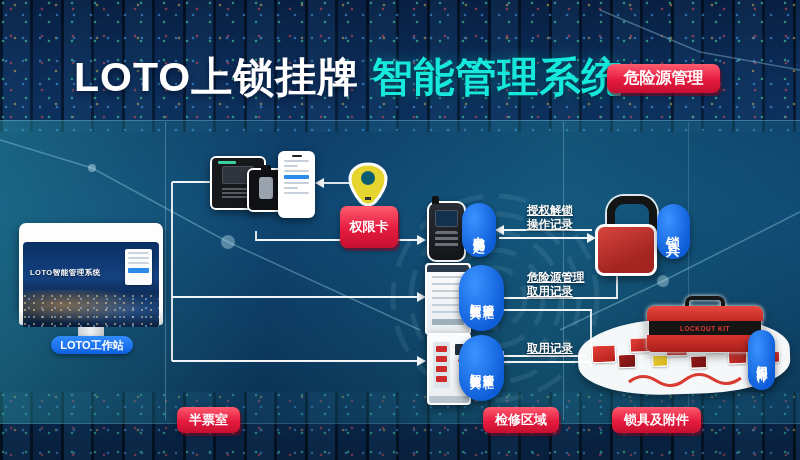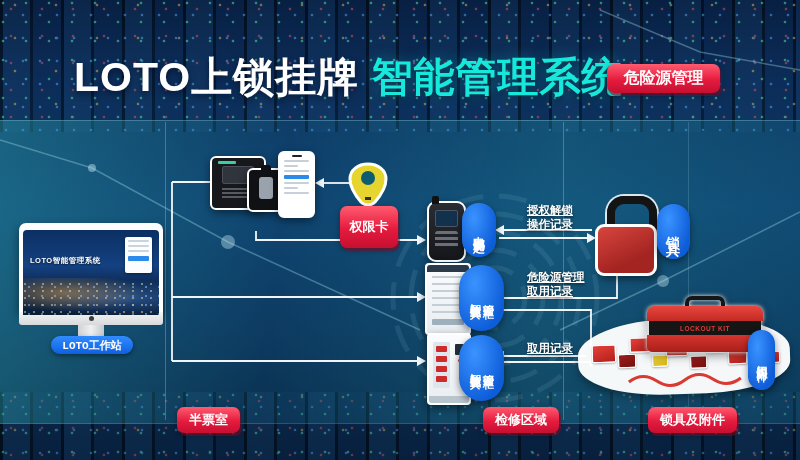--- a/index.html
+++ b/index.html
@@ -40,39 +40,39 @@
   .red-badge{
     position:absolute;display:flex;align-items:center;justify-content:center;
     color:#fff;font-weight:bold;white-space:nowrap;
     background:linear-gradient(180deg,#ff5b6f,#e51b3e 55%,#c60f30);
     border-radius:7px;box-shadow:2px 3px 0 rgba(140,5,35,.5),0 2px 6px rgba(0,0,0,.35);
   }
   .blue-badge{
     position:absolute;display:flex;align-items:center;justify-content:center;
     color:#fff;font-weight:bold;white-space:nowrap;
     background:linear-gradient(180deg,#2f8cff,#0f60df);
-    border-radius:14px;box-shadow:0 2px 5px rgba(0,0,0,.4);font-family:Liberation Mono, monospace;
+    border-radius:14px;box-shadow:0 2px 5px rgba(0,0,0,.4);
   }
   .vpill{
     position:absolute;display:flex;align-items:center;justify-content:center;gap:2px;
     background:radial-gradient(ellipse at 35% 28%,#3a93ff,#0d5cd8 75%);
     color:#fff;font-weight:bold;box-shadow:0 3px 7px rgba(0,0,0,.45);
   }
   .vtext{writing-mode:vertical-rl;text-orientation:upright;letter-spacing:2px;line-height:1;}
   .flow-label{position:absolute;color:#fff;font-weight:bold;font-size:11.5px;line-height:14px;
     text-shadow:0 1px 3px rgba(0,0,0,.65);white-space:nowrap;z-index:12;text-decoration:underline;}
   
   .title{position:absolute;left:74px;top:50px;font-size:41px;font-weight:900;
     letter-spacing:1px;white-space:nowrap;text-shadow:0 3px 6px rgba(0,10,30,.55);z-index:11;}
   .title .t1{color:#ffffff;}
   .title .t2{color:#16e8dc;text-shadow:0 3px 6px rgba(0,10,30,.5),0 0 14px rgba(22,232,220,.35);}
   
   .imac{position:absolute;left:19px;top:223px;z-index:10;}
   .imac-frame{width:144px;height:89px;background:#fdfdfd;border-radius:7px 7px 0 0;
-    padding:7px 4px 0 4px;box-sizing:border-box;box-shadow:0 4px 10px rgba(0,0,0,.45);}
+    padding:19px 4px 0 4px;box-sizing:border-box;box-shadow:0 4px 10px rgba(0,0,0,.45);}
   .imac-screen{position:relative;width:136px;height:85px;border-radius:4px 4px 0 0;overflow:hidden;
     background:linear-gradient(180deg,#0b2f63 0%,#144181 42%,#0d2c57 62%,#081c38 100%);}
   .city-glow{position:absolute;left:0;top:48px;width:136px;height:37px;
     background:radial-gradient(ellipse at 30% 40%, rgba(245,170,70,.45), transparent 60%),
                radial-gradient(ellipse at 75% 55%, rgba(90,160,255,.35), transparent 65%);}
   .city-dots{position:absolute;left:0;top:52px;width:136px;height:33px;opacity:.8;
     background-image:radial-gradient(circle at 2px 2px, rgba(255,230,170,.8) .6px, transparent 1px),
       radial-gradient(circle at 6px 5px, rgba(170,210,255,.8) .6px, transparent 1px);
     background-size:9px 7px,13px 9px;}
   .screen-title{position:absolute;left:7px;top:26px;font-size:7.5px;font-weight:bold;color:#fff;
@@ -347,15 +347,15 @@
   <div class="flow-label" style="left:527px;top:270px">
     <div>危险源管理</div>
     <div>取用记录</div>
   </div>
   <div class="flow-label" style="left:527px;top:341px">
     <div>取用记录</div>
   </div>
 
   <div class="red-badge zone" style="left:483px;top:407px;z-index:11">检修区域</div>
   <div class="red-badge zone" style="left:177px;top:407px;z-index:11">半票室</div>
-  <div class="red-badge zone" style="left:648px;top:407px;z-index:11">锁具及附件</div>
+  <div class="red-badge zone" style="left:612px;top:407px;z-index:11">锁具及附件</div>
 
 </div>
 
 </body></html>

